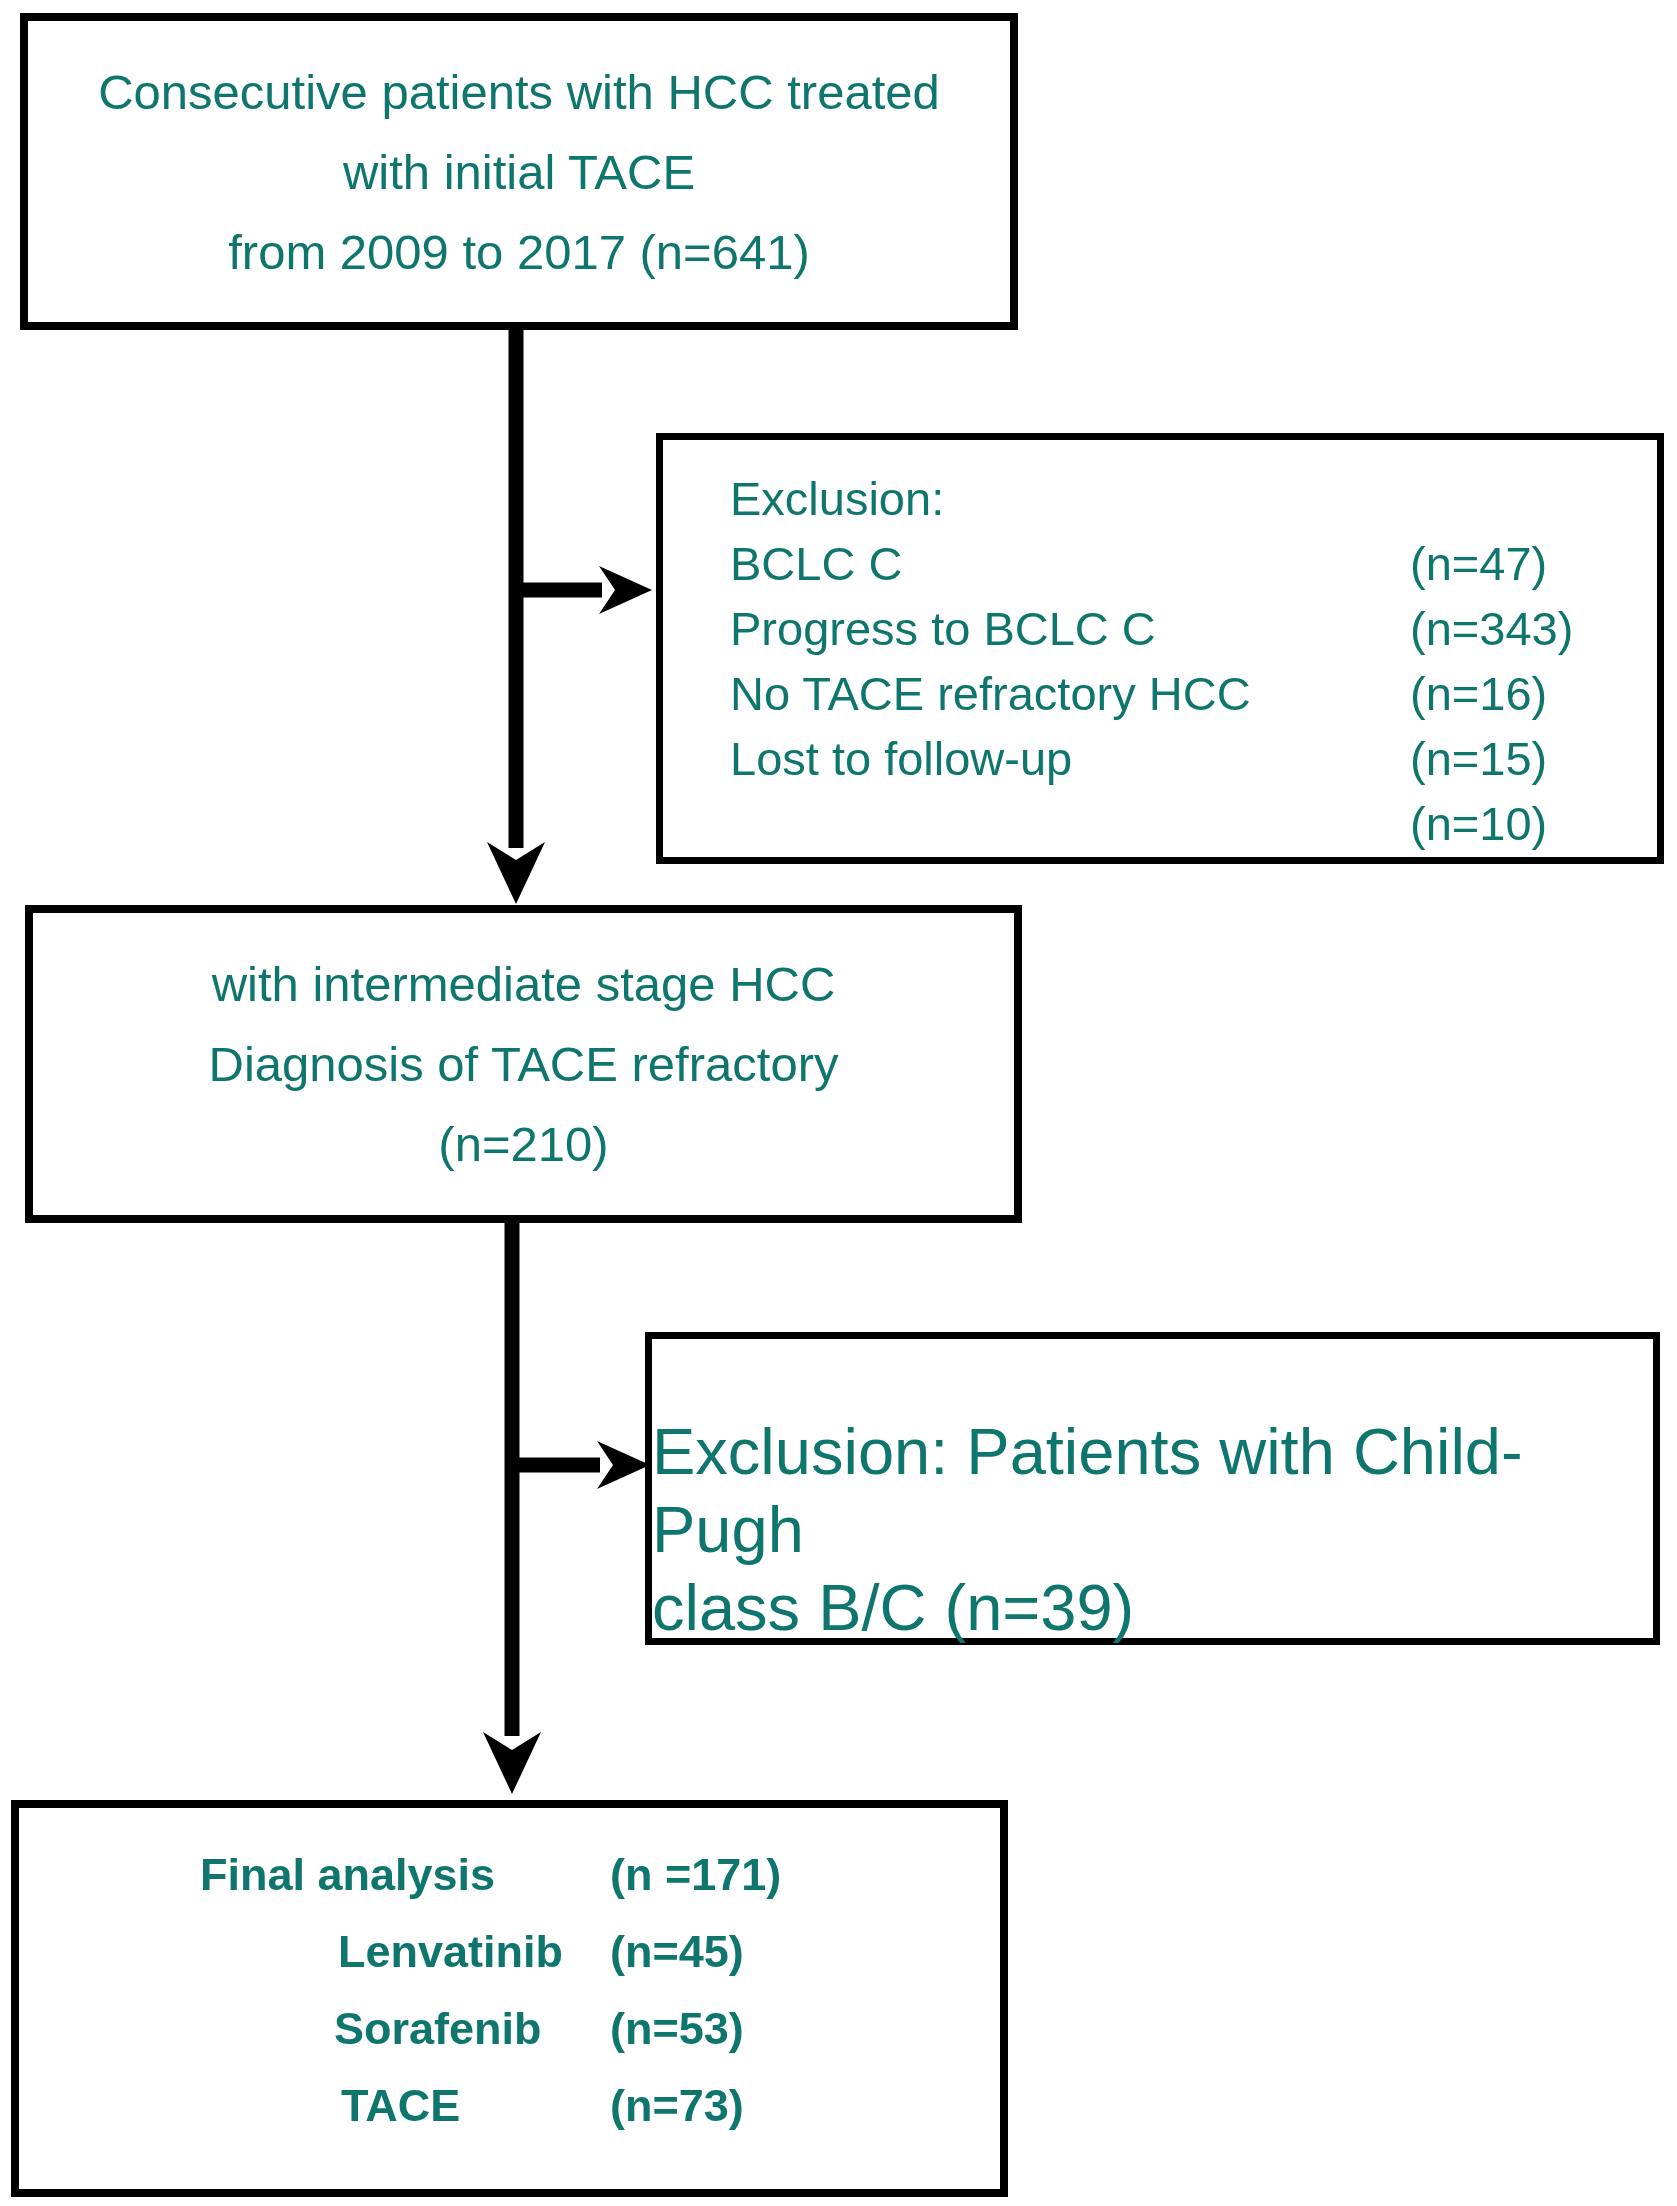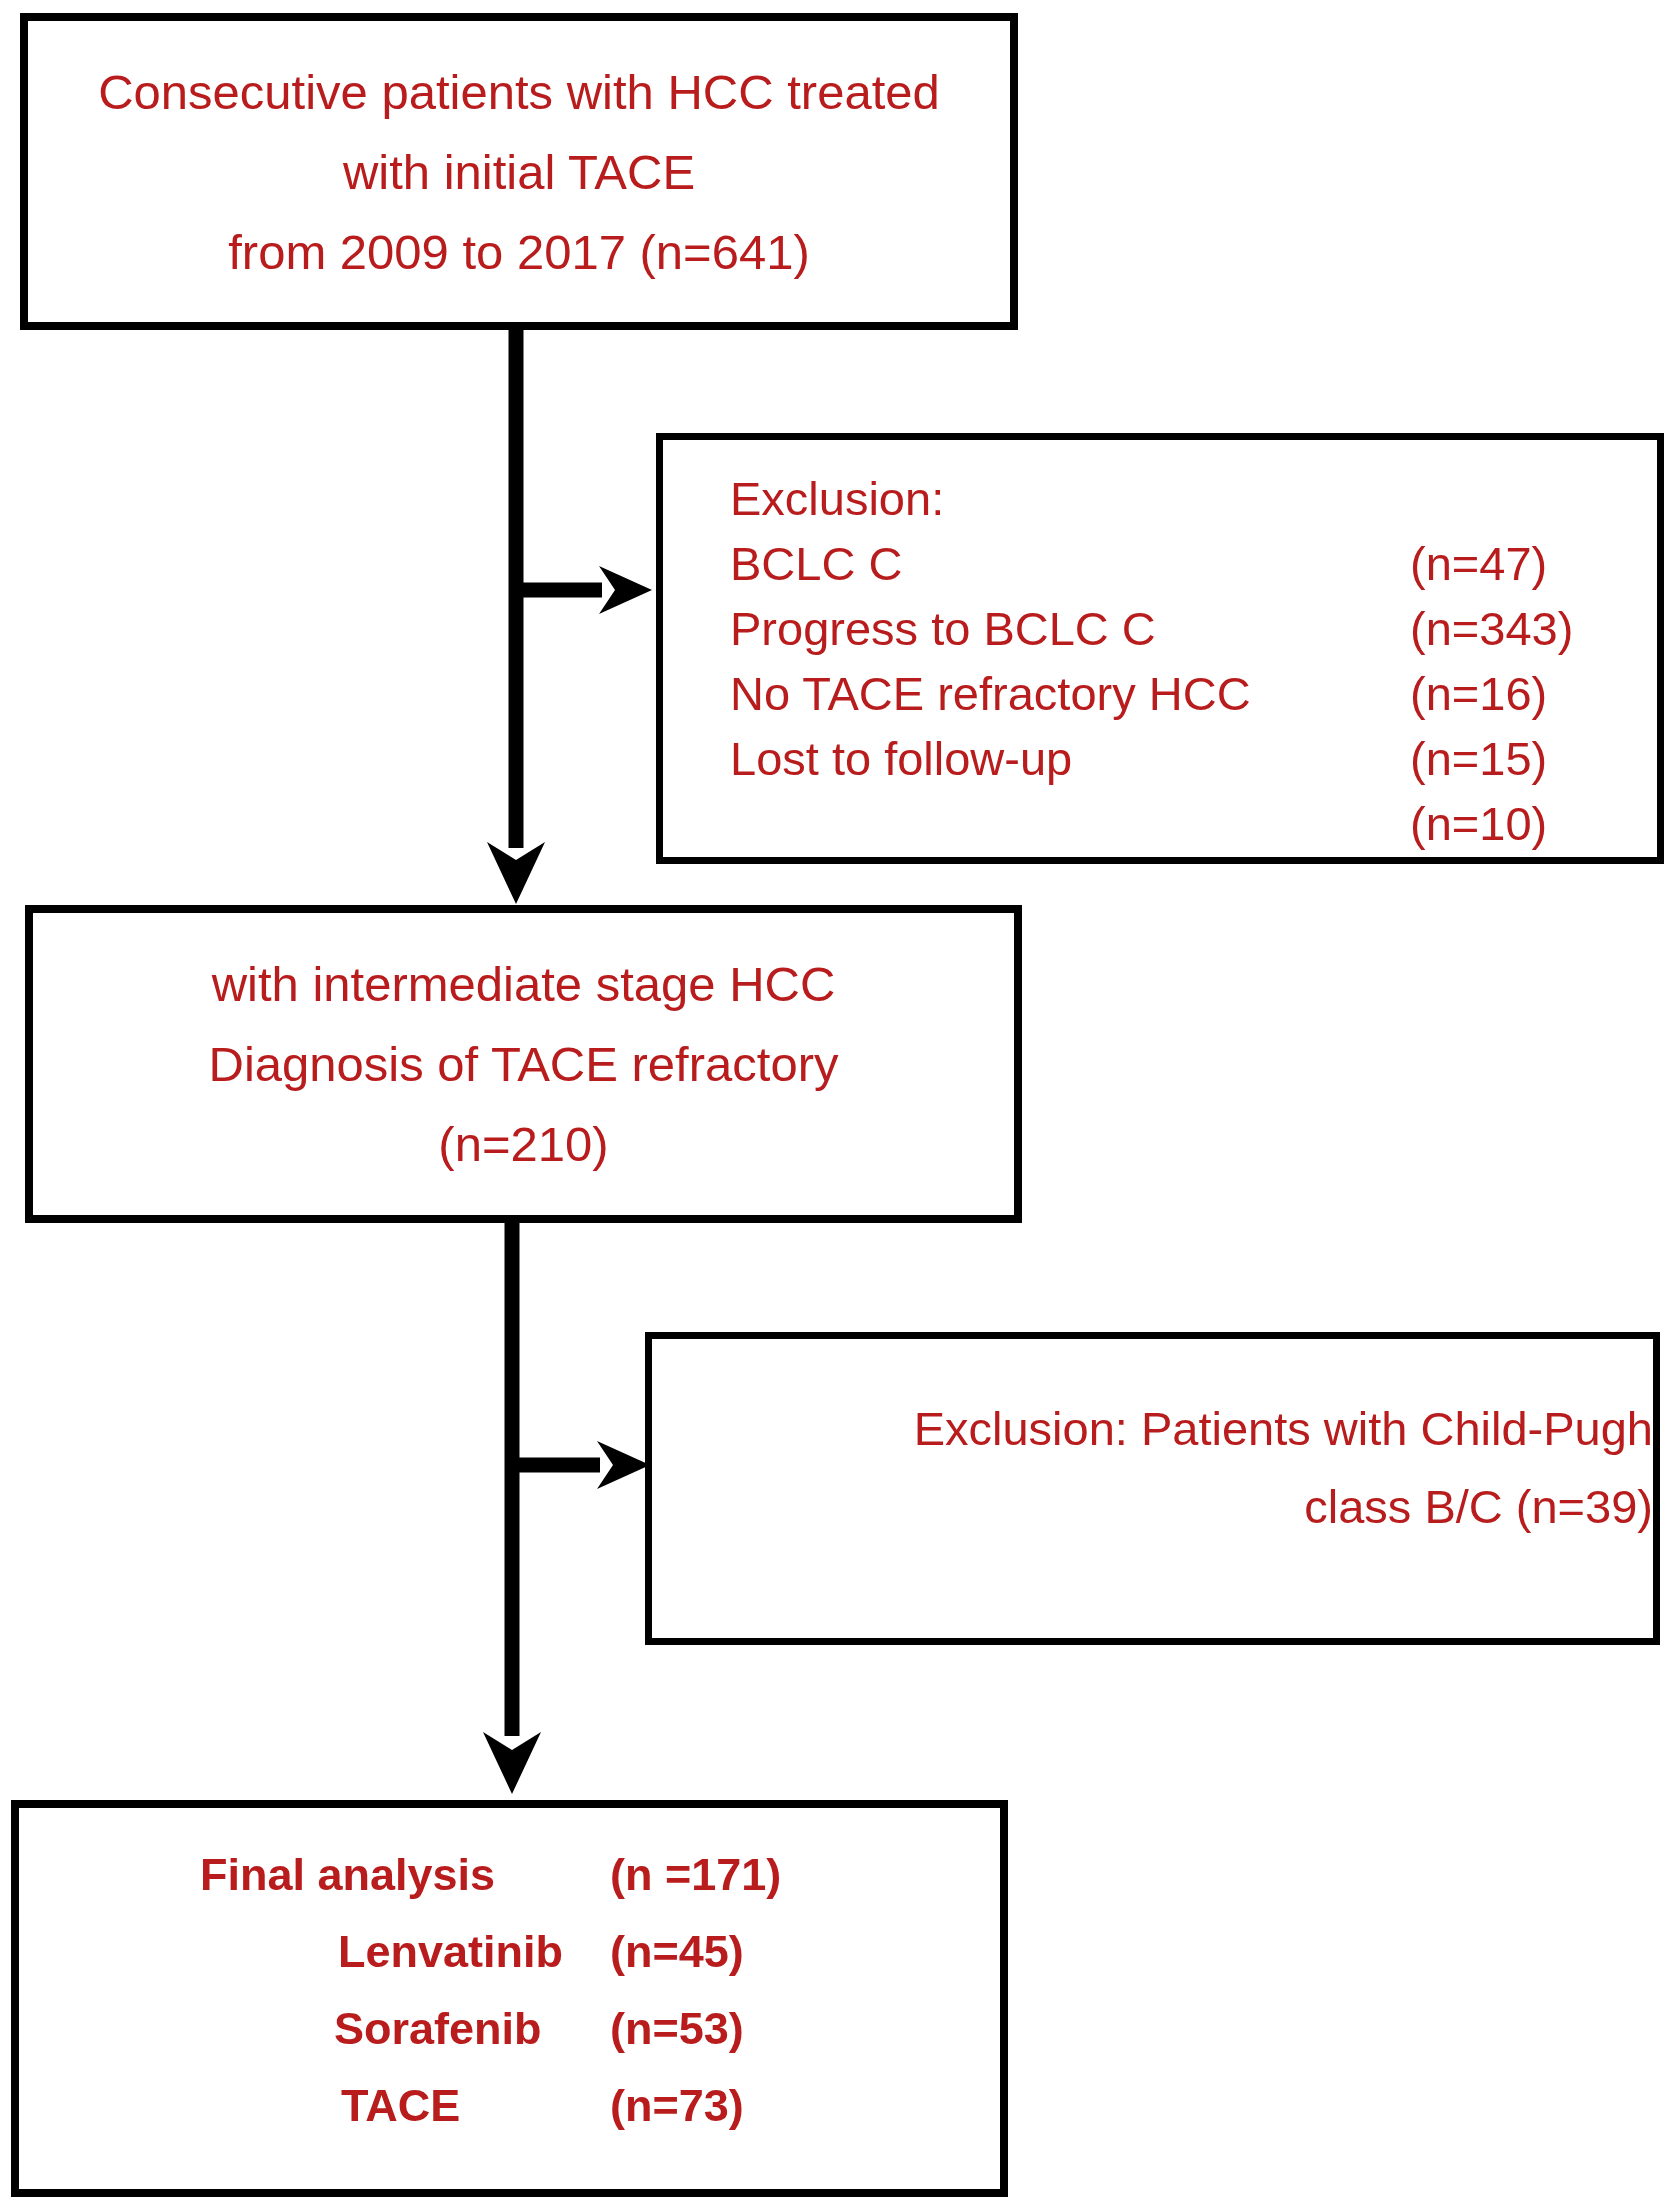--- a/index.html
+++ b/index.html
@@ -2,21 +2,21 @@
 <html><head>
 <meta charset="utf-8">
 <style>
   html,body{margin:0;padding:0;background:#ffffff;}
   .canvas{
     position:relative;
     width:1677px;
     height:2206px;
     background:#ffffff;
     font-family:"Liberation Sans", sans-serif;
-    color:#b91c1c;
+    color:#0f766e;
   }
   .arrows{position:absolute;left:0;top:0;width:1677px;height:2206px;}
   .box{
     position:absolute;
     background:#ffffff;
     border:8px solid #000000;
     box-sizing:border-box;
   }
   
   .big{
@@ -34,23 +34,23 @@
     padding-top:26px;
     font-size:47px;
     line-height:65px;
   }
   .excl1 .erow{position:relative;height:65px;}
   .excl1 .elabel{position:absolute;left:67px;white-space:nowrap;}
   .excl1 .en{position:absolute;left:747px;white-space:nowrap;}
   
   .excl2{
     border-width:7px;
-    padding-top:51px;
-    text-align:right;
-    font-size:47px;
+    padding-top:74px;
+    text-align:left;
+    font-size:65px;
     line-height:78px;
   }
   
   .final{
     padding-top:28px;
     font-size:45px;
     line-height:77px;
     font-weight:bold;
   }
   .final .frow{position:relative;height:77px;}

